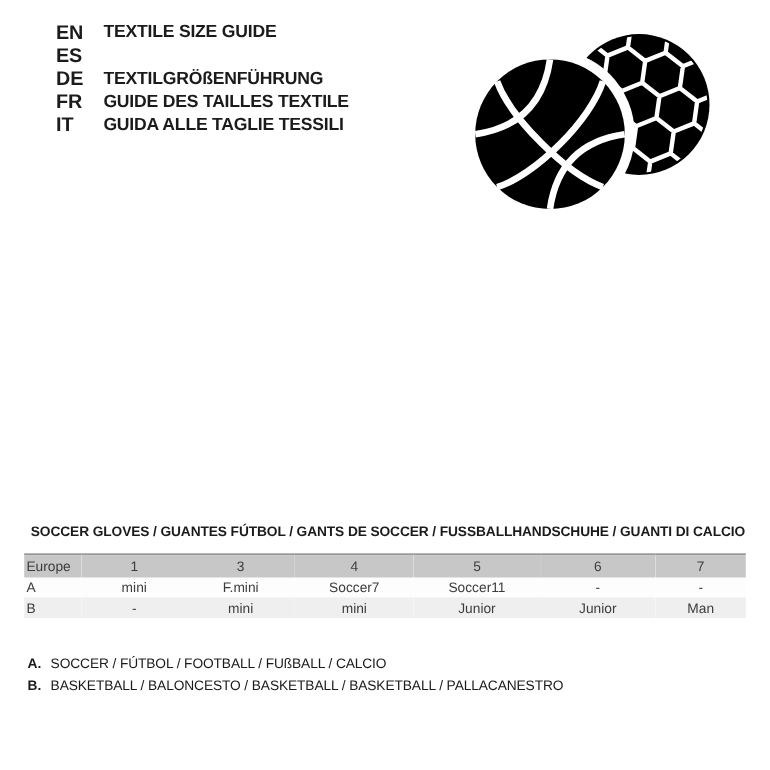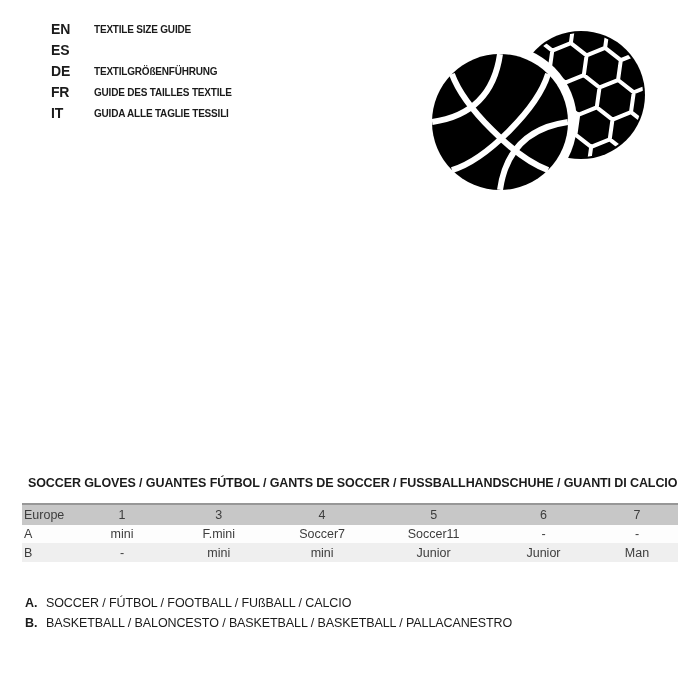--- a/index.html
+++ b/index.html
@@ -3,22 +3,22 @@
 <meta charset="utf-8">
 <style>
   html,body{margin:0;padding:0;background:#ffffff;}
   .canvas{
     position:relative;width:700px;height:700px;background:#ffffff;overflow:hidden;
     font-family:"Liberation Sans",sans-serif;color:#1b1b1b;
   }
   
   .lang-block{position:absolute;left:25px;top:19px;}
   .lang-row{display:flex;line-height:21px;}
-  .lang-code{width:43px;font-weight:bold;font-size:14px;letter-spacing:-0.2px;padding-left:26px;}
-  .lang-label{font-weight:bold;font-size:10px;letter-spacing:-0.2px;white-space:nowrap;}
+  .lang-code{width:43px;font-weight:bold;font-size:18px;letter-spacing:-0.2px;padding-left:26px;}
+  .lang-label{font-weight:bold;font-size:16px;letter-spacing:-0.2px;white-space:nowrap;}
   
   .balls{position:absolute;left:420px;top:15px;width:240px;height:190px;}
   
   .table-title{
     position:absolute;left:28px;top:476px;width:660px;
     font-weight:bold;font-size:12.5px;letter-spacing:-0.1px;white-space:nowrap;
   }
   
   .size-table{
     position:absolute;left:22px;top:503px;width:656px;

